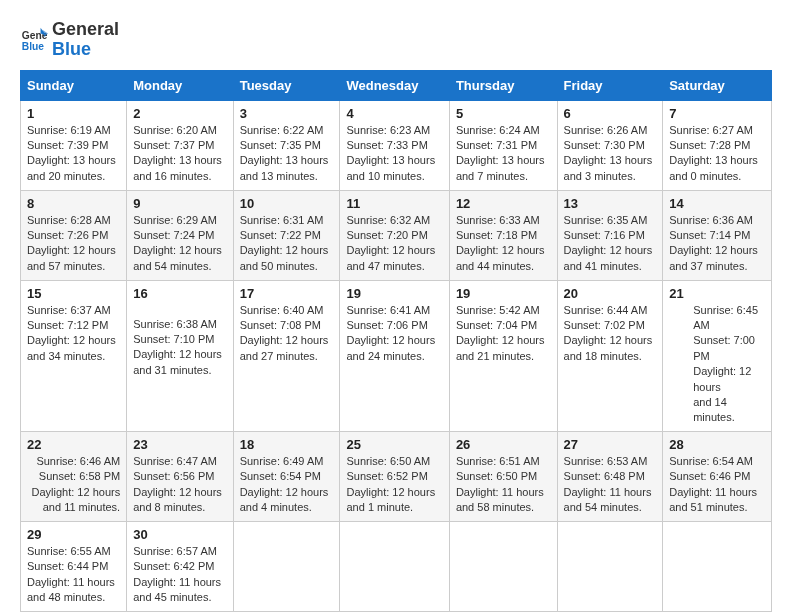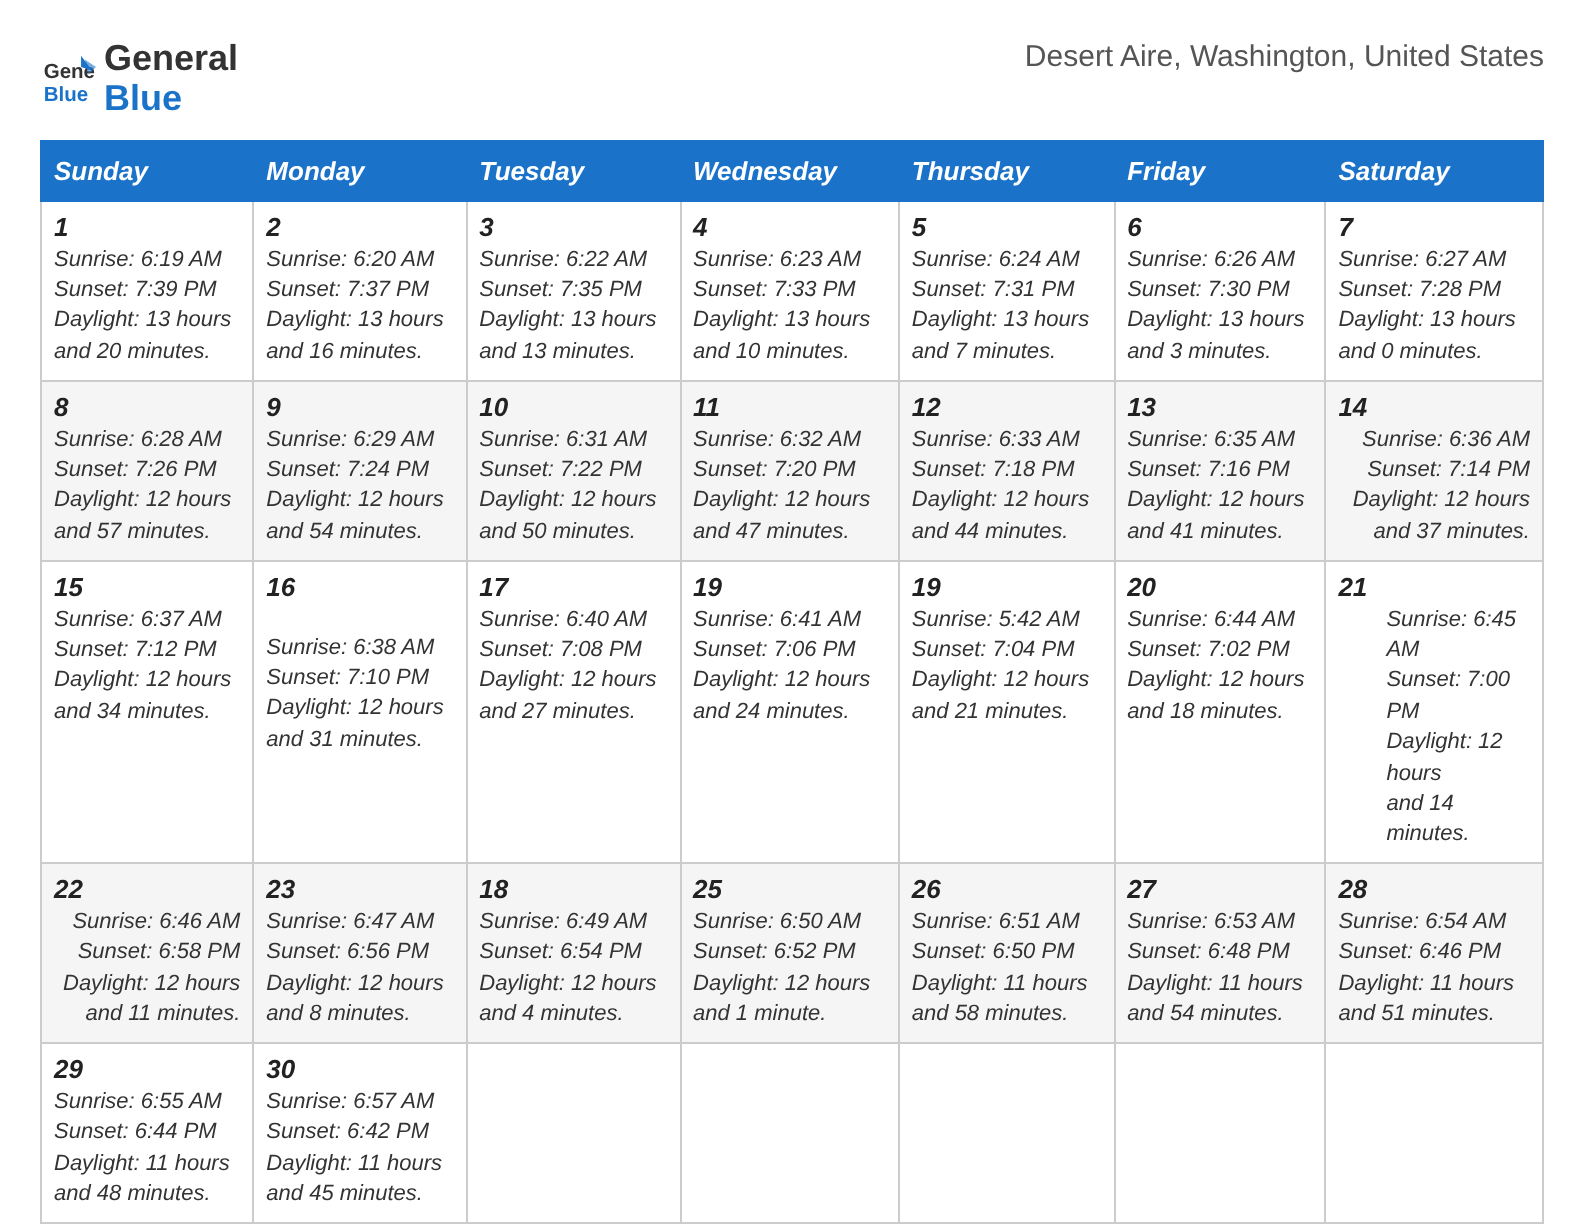--- a/index.html
+++ b/index.html
@@ -41,21 +41,20 @@
       line-height: 1.1;
     }
     .location {
       font-size: 15px;
       color: #555;
     }
     table {
       width: 100%;
       border-collapse: collapse;
       font-size: 11px;
-      font-style: italic;
     }
     thead tr th {
       background: #1a73c9;
       color: #fff;
       padding: 7px 6px;
       font-size: 13px;
       font-weight: bold;
       text-align: left;
       border: 1px solid #1a73c9;
     }
@@ -98,21 +97,20 @@
       <polygon points="24,4 30,8 26,12" fill="#1a73c9" opacity="0.6"></polygon>
     </svg>
     <div>
       <div class="logo-text">
         <div>General</div>
         <div style="color:#1a73c9;">Blue</div>
       </div>
     </div>
   </div>
   <div class="title-block">
-    <div class="location">Desert Aire, Washington, United States</div>
   </div>
 </div>
 
 <table>
   <thead>
     <tr id="header-row">
     <th>Sunday</th>
         <th>Monday</th>
         <th>Tuesday</th>
         <th>Wednesday</th>
@@ -211,21 +209,21 @@
         </td>
         <td>
           <div class="day-num">13</div>
           <div class="day-info" style="white-space: pre-line;">Sunrise: 6:35 AM
 Sunset: 7:16 PM
 Daylight: 12 hours
 and 41 minutes.</div>
         </td>
         <td>
           <div class="day-num">14</div>
-          <div class="day-info" style="white-space: pre-line; text-align: right;">Sunrise: 6:36 AM
+          <div class="day-info" style="white-space: pre-line;">Sunrise: 6:36 AM
 Sunset: 7:14 PM
 Daylight: 12 hours
 and 37 minutes.</div>
         </td>
       </tr>
       <tr>
         <td>
           <div class="day-num">15</div>
           <div class="day-info" style="white-space: pre-line;">Sunrise: 6:37 AM
 Sunset: 7:12 PM

